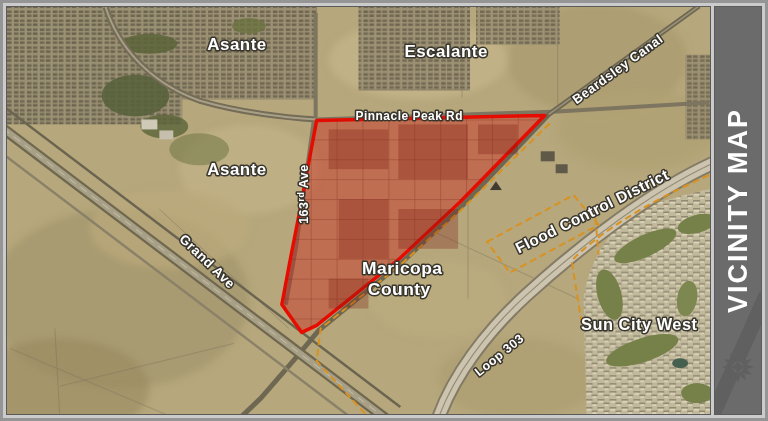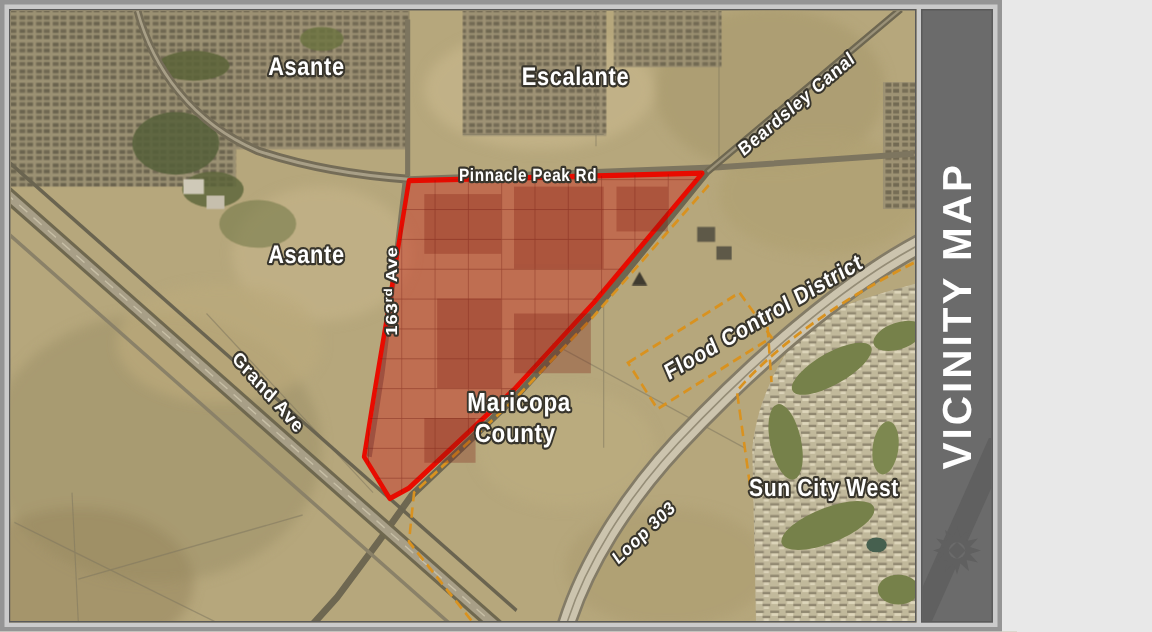--- a/index.html
+++ b/index.html
@@ -1,16 +1,16 @@
 <!DOCTYPE html>
 <html><head>
 <meta charset="utf-8">
 <style>
   html,body{margin:0;padding:0;background:#e8e8e8;}
-  .frame{width:668px;height:421px;box-sizing:border-box;border:3px solid #959595;
+  .frame{width:768px;height:421px;box-sizing:border-box;border:3px solid #959595;
          background:#cbcbcb;padding:3px;font-family:"Liberation Sans",sans-serif;}
   .inner{width:100%;height:100%;display:flex;gap:3px;}
   .map-wrap{flex:1;border:1px solid #5a5a5a;position:relative;overflow:hidden;background:#b6a77c;}
   .map-wrap svg{display:block;width:100%;height:100%;}
   .sidebar{width:46px;border:1px solid #5a5a5a;background:#6b6b6b;position:relative;
            display:flex;align-items:center;justify-content:center;overflow:hidden;}
   .sidebar-title{writing-mode:vertical-rl;transform:rotate(180deg);color:#ffffff;
            font-weight:bold;font-size:27px;letter-spacing:2px;white-space:nowrap;z-index:2;}
   .watermark{position:absolute;bottom:-8px;left:-2px;z-index:1;}
   

